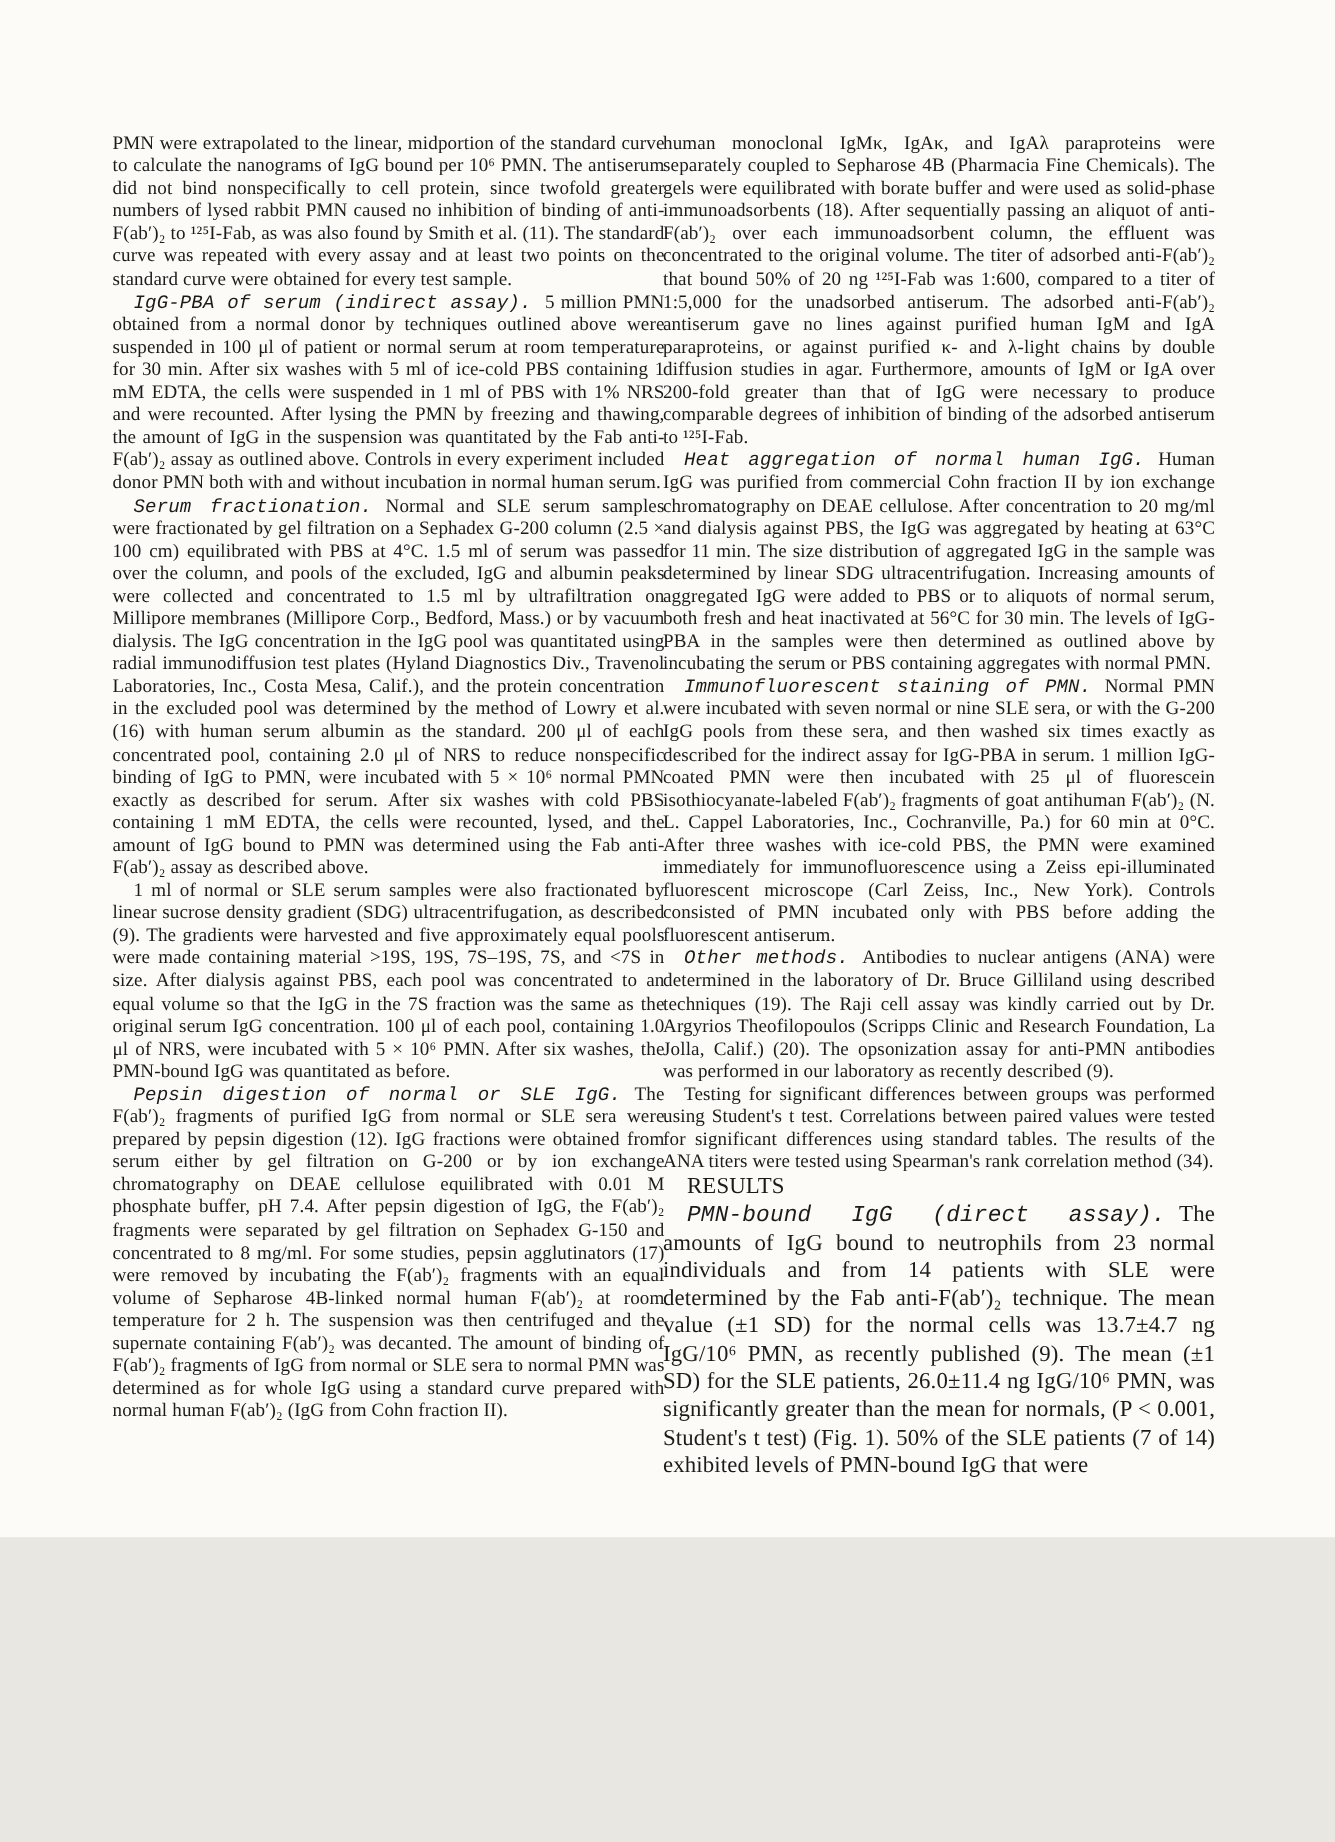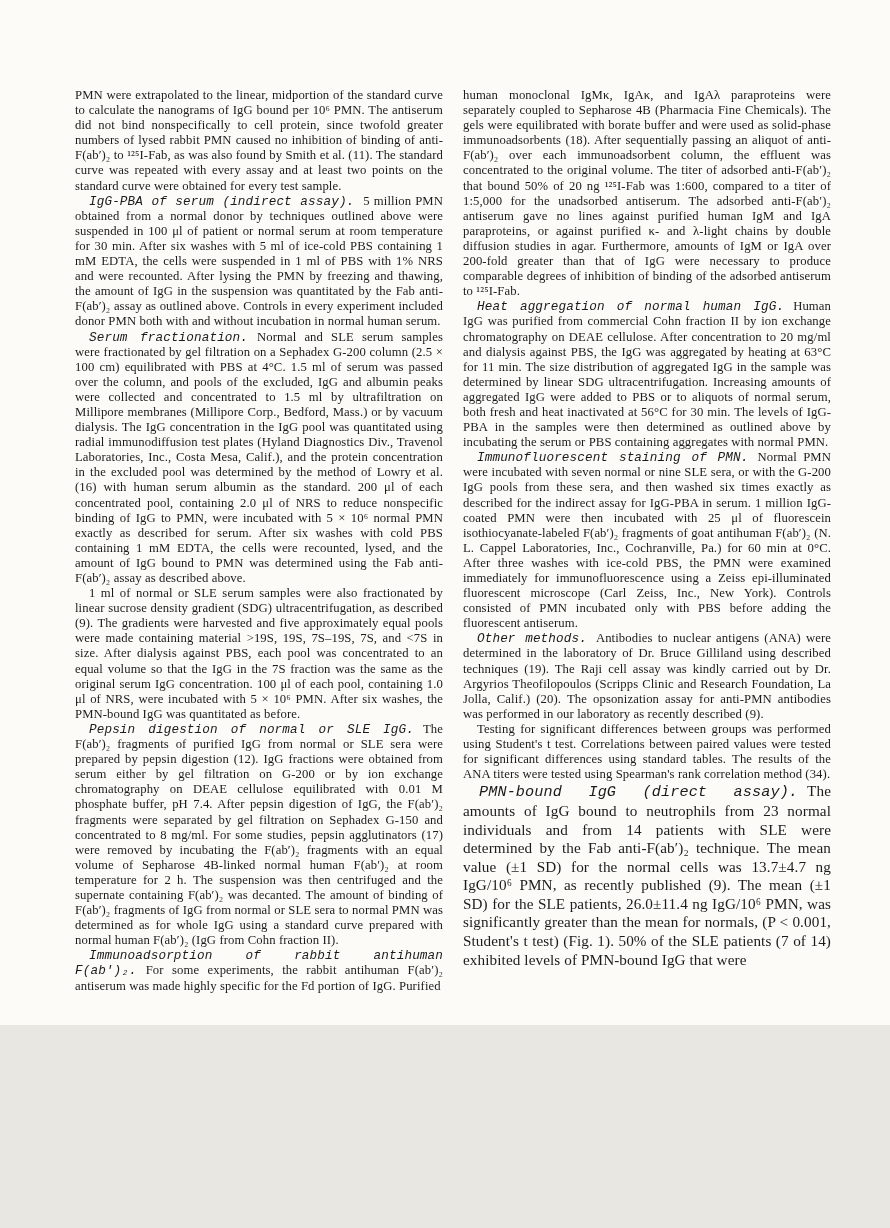--- a/index.html
+++ b/index.html
@@ -15,21 +15,21 @@
   .col{
     position:absolute;
     top:88px;
     width:368px;
     text-align:justify;
     font-size:12.7px;
     line-height:15.1px;
     letter-spacing:0.1px;
   }
   .col-left{left:75px;}
-  .col-right{left:463px;}
+  .col-right{left:442px;}
   .col p{margin:0;text-indent:14px;}
   .col p.no-indent{text-indent:0;}
   .lead{font-style:italic;padding-right:9px;font-family:Liberation Mono, monospace;}
   .results-heading{
     margin:30px 0 26px 68px;
     font-size:15px;
     letter-spacing:3px;
     text-indent:0;
   }
   .results p{
@@ -62,43 +62,41 @@
     </p>
     <p>
       <span class="lead">Serum fractionation.</span><span>Normal and SLE serum samples were fractionated by gel filtration on a Sephadex G-200 column (2.5 × 100 cm) equilibrated with PBS at 4°C. 1.5 ml of serum was passed over the column, and pools of the excluded, IgG and albumin peaks were collected and concentrated to 1.5 ml by ultrafiltration on Millipore membranes (Millipore Corp., Bedford, Mass.) or by vacuum dialysis. The IgG concentration in the IgG pool was quantitated using radial immunodiffusion test plates (Hyland Diagnostics Div., Travenol Laboratories, Inc., Costa Mesa, Calif.), and the protein concentration in the excluded pool was determined by the method of Lowry et al. (16) with human serum albumin as the standard. 200 μl of each concentrated pool, containing 2.0 μl of NRS to reduce nonspecific binding of IgG to PMN, were incubated with 5 × 10⁶ normal PMN exactly as described for serum. After six washes with cold PBS containing 1 mM EDTA, the cells were recounted, lysed, and the amount of IgG bound to PMN was determined using the Fab anti-F(ab′)₂ assay as described above.</span>
     </p>
     <p>
       <span>1 ml of normal or SLE serum samples were also fractionated by linear sucrose density gradient (SDG) ultracentrifugation, as described (9). The gradients were harvested and five approximately equal pools were made containing material &gt;19S, 19S, 7S–19S, 7S, and &lt;7S in size. After dialysis against PBS, each pool was concentrated to an equal volume so that the IgG in the 7S fraction was the same as the original serum IgG concentration. 100 μl of each pool, containing 1.0 μl of NRS, were incubated with 5 × 10⁶ PMN. After six washes, the PMN-bound IgG was quantitated as before.</span>
     </p>
     <p>
       <span class="lead">Pepsin digestion of normal or SLE IgG.</span><span>The F(ab′)₂ fragments of purified IgG from normal or SLE sera were prepared by pepsin digestion (12). IgG fractions were obtained from serum either by gel filtration on G-200 or by ion exchange chromatography on DEAE cellulose equilibrated with 0.01 M phosphate buffer, pH 7.4. After pepsin digestion of IgG, the F(ab′)₂ fragments were separated by gel filtration on Sephadex G-150 and concentrated to 8 mg/ml. For some studies, pepsin agglutinators (17) were removed by incubating the F(ab′)₂ fragments with an equal volume of Sepharose 4B-linked normal human F(ab′)₂ at room temperature for 2 h. The suspension was then centrifuged and the supernate containing F(ab′)₂ was decanted. The amount of binding of F(ab′)₂ fragments of IgG from normal or SLE sera to normal PMN was determined as for whole IgG using a standard curve prepared with normal human F(ab′)₂ (IgG from Cohn fraction II).</span>
     </p>
-    <p>
-      <span class="lead">Immunoadsorption of rabbit antihuman F(ab′)₂.</span><span>For some experiments, the rabbit antihuman F(ab′)₂ antiserum was made highly specific for the Fd portion of IgG. Purified</span>
-    </p>
   </div>
 
   <div class="col col-right">
     <p class="no-indent">
       <span>human monoclonal IgMκ, IgAκ, and IgAλ paraproteins were separately coupled to Sepharose 4B (Pharmacia Fine Chemicals). The gels were equilibrated with borate buffer and were used as solid-phase immunoadsorbents (18). After sequentially passing an aliquot of anti-F(ab′)₂ over each immunoadsorbent column, the effluent was concentrated to the original volume. The titer of adsorbed anti-F(ab′)₂ that bound 50% of 20 ng ¹²⁵I-Fab was 1:600, compared to a titer of 1:5,000 for the unadsorbed antiserum. The adsorbed anti-F(ab′)₂ antiserum gave no lines against purified human IgM and IgA paraproteins, or against purified κ- and λ-light chains by double diffusion studies in agar. Furthermore, amounts of IgM or IgA over 200-fold greater than that of IgG were necessary to produce comparable degrees of inhibition of binding of the adsorbed antiserum to ¹²⁵I-Fab.</span>
     </p>
     <p>
       <span class="lead">Heat aggregation of normal human IgG.</span><span>Human IgG was purified from commercial Cohn fraction II by ion exchange chromatography on DEAE cellulose. After concentration to 20 mg/ml and dialysis against PBS, the IgG was aggregated by heating at 63°C for 11 min. The size distribution of aggregated IgG in the sample was determined by linear SDG ultracentrifugation. Increasing amounts of aggregated IgG were added to PBS or to aliquots of normal serum, both fresh and heat inactivated at 56°C for 30 min. The levels of IgG-PBA in the samples were then determined as outlined above by incubating the serum or PBS containing aggregates with normal PMN.</span>
     </p>
     <p>
       <span class="lead">Immunofluorescent staining of PMN.</span><span>Normal PMN were incubated with seven normal or nine SLE sera, or with the G-200 IgG pools from these sera, and then washed six times exactly as described for the indirect assay for IgG-PBA in serum. 1 million IgG-coated PMN were then incubated with 25 μl of fluorescein isothiocyanate-labeled F(ab′)₂ fragments of goat antihuman F(ab′)₂ (N. L. Cappel Laboratories, Inc., Cochranville, Pa.) for 60 min at 0°C. After three washes with ice-cold PBS, the PMN were examined immediately for immunofluorescence using a Zeiss epi-illuminated fluorescent microscope (Carl Zeiss, Inc., New York). Controls consisted of PMN incubated only with PBS before adding the fluorescent antiserum.</span>
     </p>
     <p>
       <span class="lead">Other methods.</span><span>Antibodies to nuclear antigens (ANA) were determined in the laboratory of Dr. Bruce Gilliland using described techniques (19). The Raji cell assay was kindly carried out by Dr. Argyrios Theofilopoulos (Scripps Clinic and Research Foundation, La Jolla, Calif.) (20). The opsonization assay for anti-PMN antibodies was performed in our laboratory as recently described (9).</span>
     </p>
     <p>
       <span>Testing for significant differences between groups was performed using Student's t test. Correlations between paired values were tested for significant differences using standard tables. The results of the ANA titers were tested using Spearman's rank correlation method (34).</span>
     </p>
 
     <div class="results">
+      <p class="results-heading">RESULTS</p>
       <p>
         <span class="lead">PMN-bound IgG (direct assay).</span><span>The amounts of IgG bound to neutrophils from 23 normal individuals and from 14 patients with SLE were determined by the Fab anti-F(ab′)₂ technique. The mean value (±1 SD) for the normal cells was 13.7±4.7 ng IgG/10⁶ PMN, as recently published (9). The mean (±1 SD) for the SLE patients, 26.0±11.4 ng IgG/10⁶ PMN, was significantly greater than the mean for normals, (P &lt; 0.001, Student's t test) (Fig. 1). 50% of the SLE patients (7 of 14) exhibited levels of PMN-bound IgG that were</span>
       </p>
     </div>
   </div>
 
   <div class="footer">
     <span class="pagenum">904</span><span class="authors">G. Starkebaum and W. P. Arend</span>
   </div>
 

